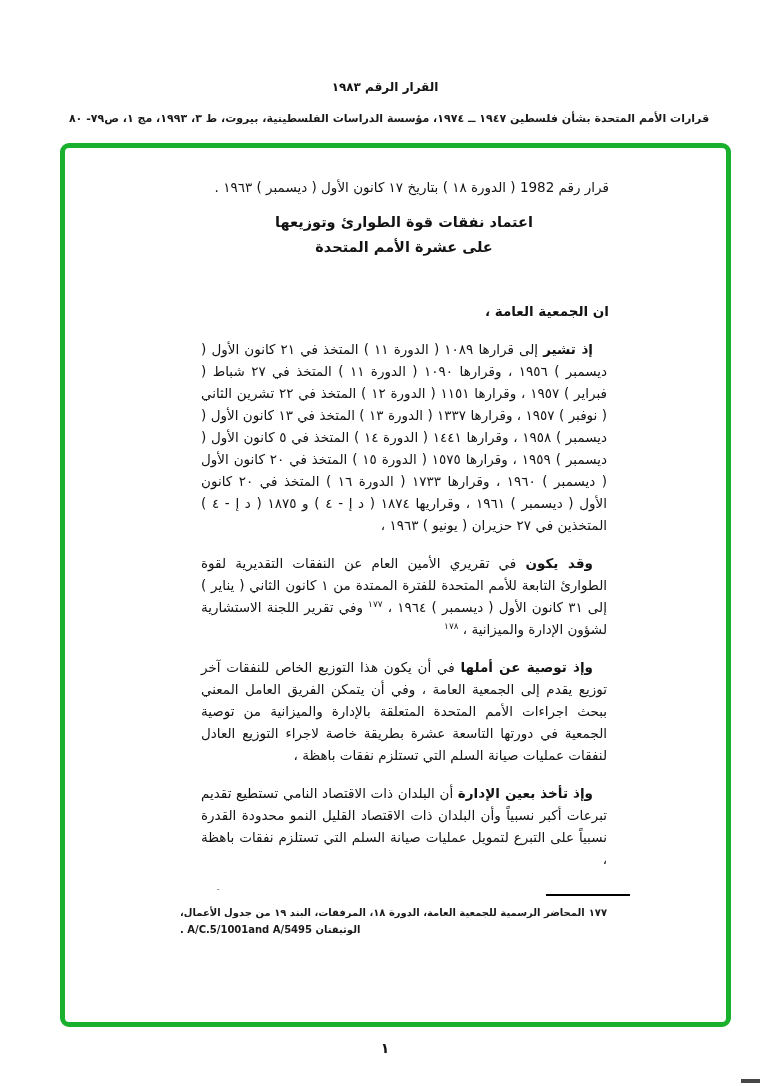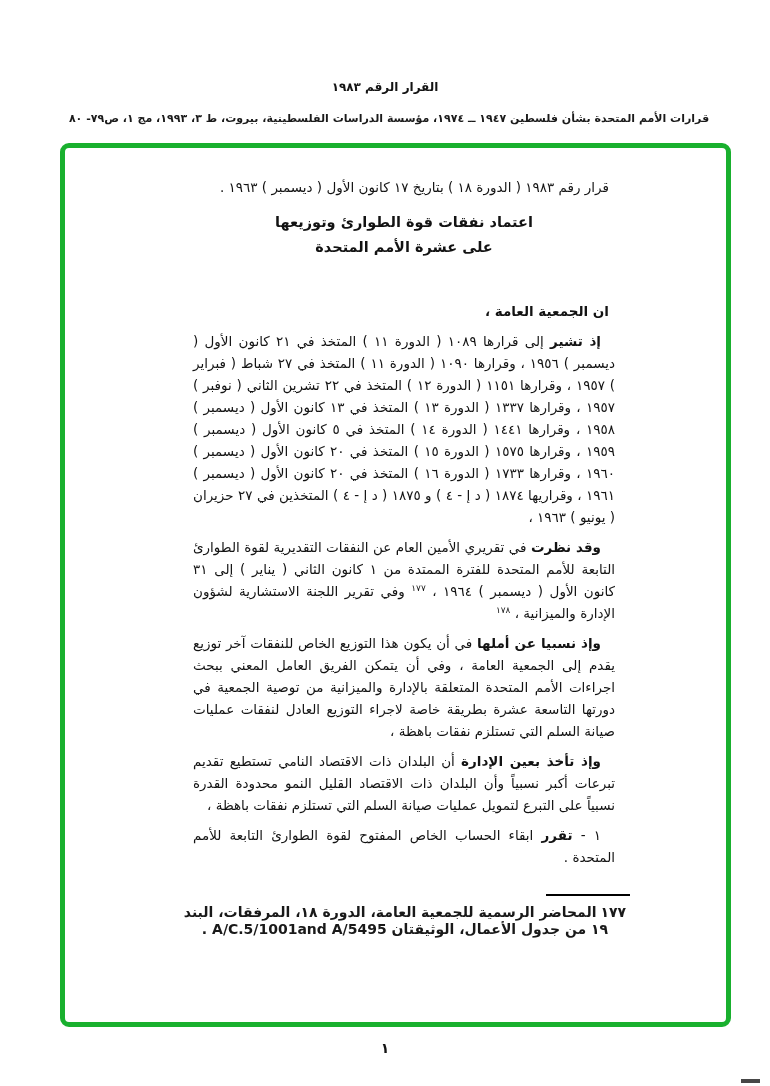--- a/index.html
+++ b/index.html
@@ -27,66 +27,66 @@
     overflow:hidden;
     direction:rtl; text-align:justify;
     font-size:13.5px; line-height:22px; color:#131313;
   }
   .intro { text-indent:14px; margin-bottom:12px; }
   .heading {
     text-align:center; font-weight:bold; font-size:14.5px;
     line-height:25px; margin-bottom:27px; text-indent:0;
   }
   .salutation { font-weight:bold; text-indent:14px; margin-bottom:3px;margin-top:40px; }
-  .para { text-indent:14px; margin:8px; }
+  .para { text-indent:14px; margin:16px; }
   .para b, .salutation { font-weight:bold; }
   .fn-ref {
     font-size:9px; vertical-align:super; line-height:0; font-weight:normal;
   }
   .fn-area {
     position:absolute; left:180px; top:894px; width:450px; direction:rtl;
   }
   .fn-sep { width:84px; height:2px; background:#000; margin-bottom:8px; }
   .fn {
-    font-size:14px; font-weight:bold; line-height:17px;
-    text-align:center; color:#191919;
+    font-size:10px; font-weight:bold; line-height:17px;
+    text-align:left; color:#191919;
   }
   .fn .fn-num { margin-left:4px; }
   .page-number {
     position:absolute; top:1040px; left:0; width:770px;
     text-align:center; font-size:14px; font-weight:bold;
   }
   .corner-mark {
     position:absolute; left:741px; top:1079px; width:19px; height:4px;
     background:#474747;
   }
 </style>
 </head>
 <body>
 
 <div class="doc-title">القرار الرقم ١٩٨٣</div>
 <div class="doc-source">قرارات الأمم المتحدة بشأن فلسطين ١٩٤٧ ــ ١٩٧٤، مؤسسة الدراسات الفلسطينية، بيروت، ط ٣، ١٩٩٣، مج ١، ص٧٩- ٨٠</div>
 
 <div class="frame" style="border-color: rgb(25, 176, 46);"></div>
 
 <div class="column">
-  <p class="intro">قرار رقم ١٩٨٣ ( الدورة ١٨ ) بتاريخ ١٧ كانون الأول ( ديسمبر ) ١٩٦٣ .</p>
+  <p class="intro">قرار رقم 1982 ( الدورة ١٨ ) بتاريخ ١٧ كانون الأول ( ديسمبر ) ١٩٦٣ .</p>
 
   <div class="heading">
     <div>اعتماد نفقات قوة الطوارئ وتوزيعها</div>
     <div>على عشرة الأمم المتحدة</div>
   </div>
 
   <p class="salutation">ان الجمعية العامة ،</p>
 
   <p class="para"><b>إذ تشير</b><span> إلى قرارها ١٠٨٩ ( الدورة ١١ ) المتخذ في ٢١ كانون الأول ( ديسمبر ) ١٩٥٦ ، وقرارها ١٠٩٠ ( الدورة ١١ ) المتخذ في ٢٧ شباط ( فبراير ) ١٩٥٧ ، وقرارها ١١٥١ ( الدورة ١٢ ) المتخذ في ٢٢ تشرين الثاني ( نوفبر ) ١٩٥٧ ، وقرارها ١٣٣٧ ( الدورة ١٣ ) المتخذ في ١٣ كانون الأول ( ديسمبر ) ١٩٥٨ ، وقرارها ١٤٤١ ( الدورة ١٤ ) المتخذ في ٥ كانون الأول ( ديسمبر ) ١٩٥٩ ، وقرارها ١٥٧٥ ( الدورة ١٥ ) المتخذ في ٢٠ كانون الأول ( ديسمبر ) ١٩٦٠ ، وقرارها ١٧٣٣ ( الدورة ١٦ ) المتخذ في ٢٠ كانون الأول ( ديسمبر ) ١٩٦١ ، وقراريها ١٨٧٤ ( د إ - ٤ ) و ١٨٧٥ ( د إ - ٤ ) المتخذين في ٢٧ حزيران ( يونيو ) ١٩٦٣ ،</span></p>
 
-  <p class="para"><b>وقد نظرت</b><span> في تقريري الأمين العام عن النفقات التقديرية لقوة الطوارئ التابعة للأمم المتحدة للفترة الممتدة من ١ كانون الثاني ( يناير ) إلى ٣١ كانون الأول ( ديسمبر ) ١٩٦٤ ، </span><span class="fn-ref">١٧٧</span><span> وفي تقرير اللجنة الاستشارية لشؤون الإدارة والميزانية ، </span><span class="fn-ref">١٧٨</span></p>
+  <p class="para"><b>وقد يكون</b><span> في تقريري الأمين العام عن النفقات التقديرية لقوة الطوارئ التابعة للأمم المتحدة للفترة الممتدة من ١ كانون الثاني ( يناير ) إلى ٣١ كانون الأول ( ديسمبر ) ١٩٦٤ ، </span><span class="fn-ref">١٧٧</span><span> وفي تقرير اللجنة الاستشارية لشؤون الإدارة والميزانية ، </span><span class="fn-ref">١٧٨</span></p>
 
-  <p class="para"><b>وإذ نسبيا عن أملها</b><span> في أن يكون هذا التوزيع الخاص للنفقات آخر توزيع يقدم إلى الجمعية العامة ، وفي أن يتمكن الفريق العامل المعني ببحث اجراءات الأمم المتحدة المتعلقة بالإدارة والميزانية من توصية الجمعية في دورتها التاسعة عشرة بطريقة خاصة لاجراء التوزيع العادل لنفقات عمليات صيانة السلم التي تستلزم نفقات باهظة ،</span></p>
+  <p class="para"><b>وإذ توصية عن أملها</b><span> في أن يكون هذا التوزيع الخاص للنفقات آخر توزيع يقدم إلى الجمعية العامة ، وفي أن يتمكن الفريق العامل المعني ببحث اجراءات الأمم المتحدة المتعلقة بالإدارة والميزانية من توصية الجمعية في دورتها التاسعة عشرة بطريقة خاصة لاجراء التوزيع العادل لنفقات عمليات صيانة السلم التي تستلزم نفقات باهظة ،</span></p>
 
   <p class="para"><b>وإذ تأخذ بعين الإدارة</b><span> أن البلدان ذات الاقتصاد النامي تستطيع تقديم تبرعات أكبر نسبياً وأن البلدان ذات الاقتصاد القليل النمو محدودة القدرة نسبياً على التبرع لتمويل عمليات صيانة السلم التي تستلزم نفقات باهظة ،</span></p>
 
   <p class="para"><span>١ - </span><b>تقرر</b><span> ابقاء الحساب الخاص المفتوح لقوة الطوارئ التابعة للأمم المتحدة .</span></p>
 </div>
 
 <div class="fn-area">
   <div class="fn-sep"></div>
   <div class="fn"><span class="fn-num">١٧٧</span><span>المحاضر الرسمية للجمعية العامة، الدورة ١٨، المرفقات، البند ١٩ من جدول الأعمال، الوثيقتان A/C.5/1001and A/5495 .</span></div>
 </div>

